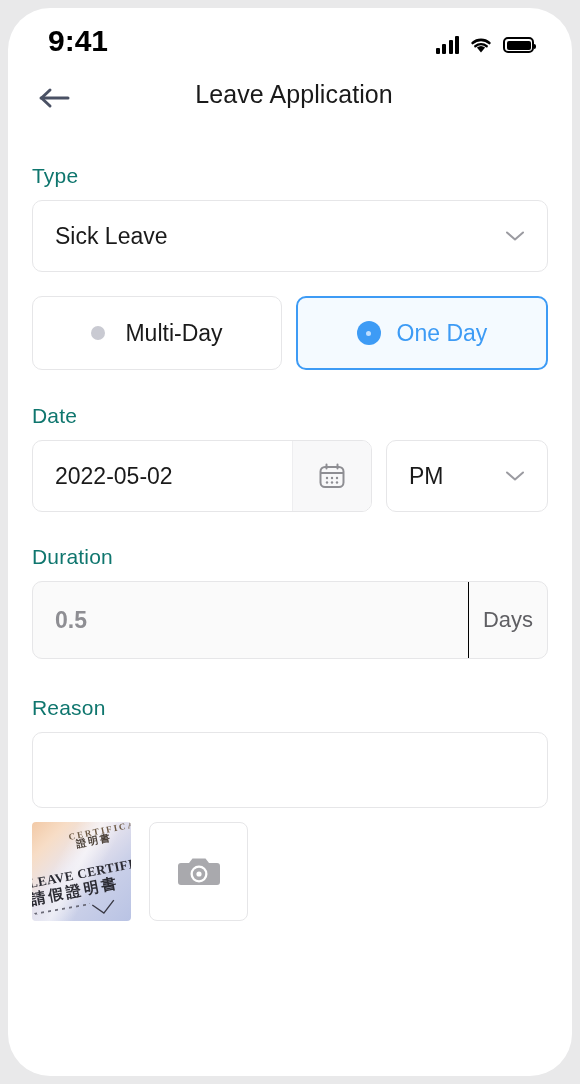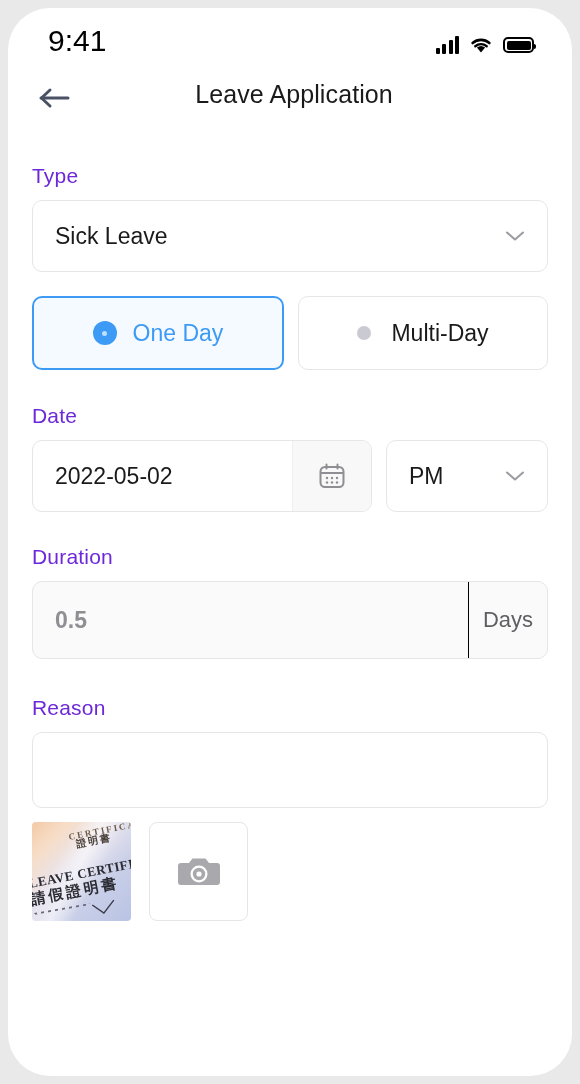--- a/index.html
+++ b/index.html
@@ -29,21 +29,21 @@
   
   .status-bar {
     position: relative;
     height: 62px;
   }
   .status-time {
     position: absolute;
     left: 40px;
     top: 16px;
     font-size: 30px;
-    font-weight: normal;
+    font-weight: bold;
     letter-spacing: 0px;
     color: #000;
   }
   .status-icons {
     position: absolute;
     right: 38px;
     top: 22px;
     display: flex;
     align-items: flex-end;
     gap: 9px;
@@ -119,21 +119,21 @@
     color: #1a1a1a;
     letter-spacing: 0.1px;
   }
 
   
   .form {
     padding: 0 24px;
   }
   .field-label {
     font-size: 21px;
-    color: #6d28d9;
+    color: #0f766e;
     margin-top: 32px;
     margin-bottom: 12px;
     letter-spacing: 0.2px;
   }
   .label-type      { margin-top: 36px; }
   .label-date      { margin-top: 34px; }
   .label-duration  { margin-top: 33px; }
   .label-reason    { margin-top: 37px; }
   .label-attach    { margin-top: 33px; }
 
@@ -423,27 +423,27 @@
 
     <div class="field-label label-type">Type</div>
     <div class="box select">
       <span class="select-value">Sick Leave</span>
       <svg class="chev" viewBox="0 0 20 12">
         <path d="M2 2.5 L10 9.5 L18 2.5" stroke="#9b9ba1" stroke-width="2" fill="none" stroke-linecap="round" stroke-linejoin="round"></path>
       </svg>
     </div>
 
     <div class="seg-row">
+      <div class="seg">
+        <span class="radio-off"></span>
+        <span class="seg-label">Multi-Day</span>
+      </div>
       <div class="seg active">
         <span class="radio-on"></span>
         <span class="seg-label">One Day</span>
-      </div>
-      <div class="seg">
-        <span class="radio-off"></span>
-        <span class="seg-label">Multi-Day</span>
       </div>
     </div>
 
     <div class="field-label label-date">Date</div>
     <div class="row">
       <div class="box date-group">
         <div class="date-input" placeholder="YYYY-MM-DD">2022-05-02</div>
         <div class="cal-btn">
           <svg width="30" height="30" viewBox="0 0 30 30">
             <rect x="3.5" y="6" width="23" height="20" rx="4.5" stroke="#8e8e93" stroke-width="2" fill="none"></rect>

